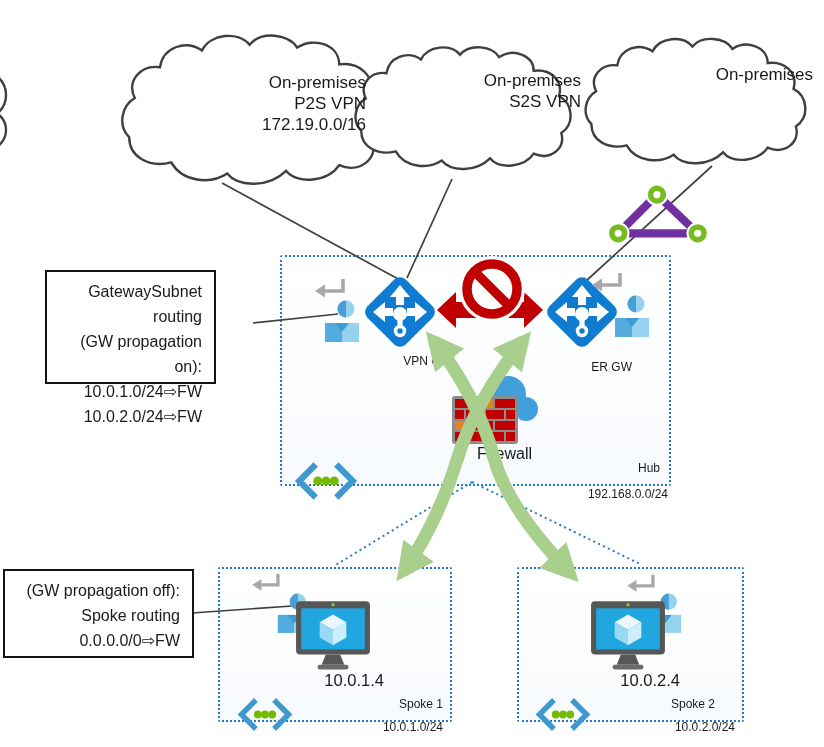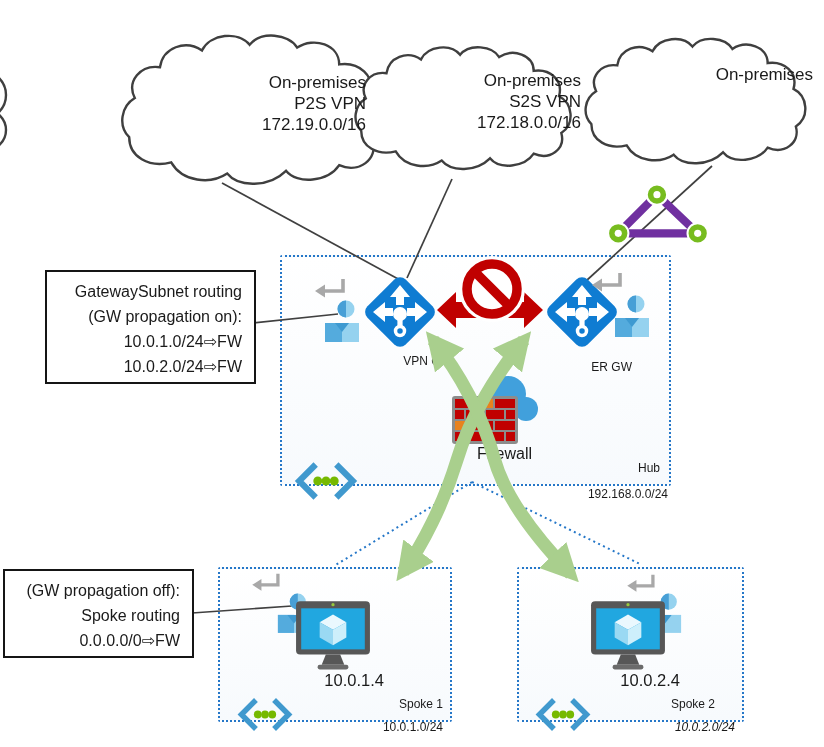--- a/index.html
+++ b/index.html
@@ -210,42 +210,41 @@
   </svg>
 
   <div class="txt center" style="left:140px;top:72px;width:226px;">
     <div>On-premises</div>
     <div>P2S VPN</div>
     <div>172.19.0.0/16</div>
   </div>
   <div class="txt center" style="left:355px;top:70px;width:226px;">
     <div>On-premises</div>
     <div>S2S VPN</div>
-    <div>172.18.0.0/16</div>
   </div>
   <div class="txt center" style="left:587px;top:64px;width:226px;">
     <div>On-premises</div>
   </div>
 
   <div class="txt center lbl" style="left:348px;top:351px;width:104px;">VPN GW</div>
   <div class="txt center lbl" style="left:532px;top:357px;width:100px;">ER GW</div>
   <div class="txt center" style="left:444px;top:443px;width:88px;font-size:16px;">Firewall</div>
 
   <div class="txt right lbl" style="left:560px;top:458px;width:100px;">Hub</div>
   <div class="txt right lbl" style="left:518px;top:484px;width:150px;">192.168.0.0/24</div>
 
   <div class="txt center" style="left:280px;top:670px;width:104px;font-size:16.5px;">10.0.1.4</div>
   <div class="txt center" style="left:576px;top:670px;width:104px;font-size:16.5px;">10.0.2.4</div>
 
   <div class="txt right lbl" style="left:338px;top:694px;width:105px;">Spoke 1</div>
   <div class="txt right lbl" style="left:328px;top:717px;width:115px;">10.0.1.0/24</div>
   <div class="txt right lbl" style="left:610px;top:694px;width:105px;">Spoke 2</div>
-  <div class="txt right lbl" style="left:620px;top:717px;width:115px;font-style:italic;">10.0.2.0/24</div>
-
-  <div class="note" style="left:45px;top:270px;width:211px;height:114px;padding-left:12px;">
+  <div class="txt right lbl" style="left:620px;top:717px;width:115px;">10.0.2.0/24</div>
+
+  <div class="note" style="left:45px;top:270px;width:171px;height:114px;padding-left:12px;">
     <div>GatewaySubnet routing</div>
     <div>(GW propagation on):</div>
     <div>10.0.1.0/24⇨FW</div>
     <div>10.0.2.0/24⇨FW</div>
   </div>
   <div class="note" style="left:3px;top:569px;width:191px;height:89px;">
     <div>(GW propagation off):</div>
     <div>Spoke routing</div>
     <div>0.0.0.0/0⇨FW</div>
   </div>

